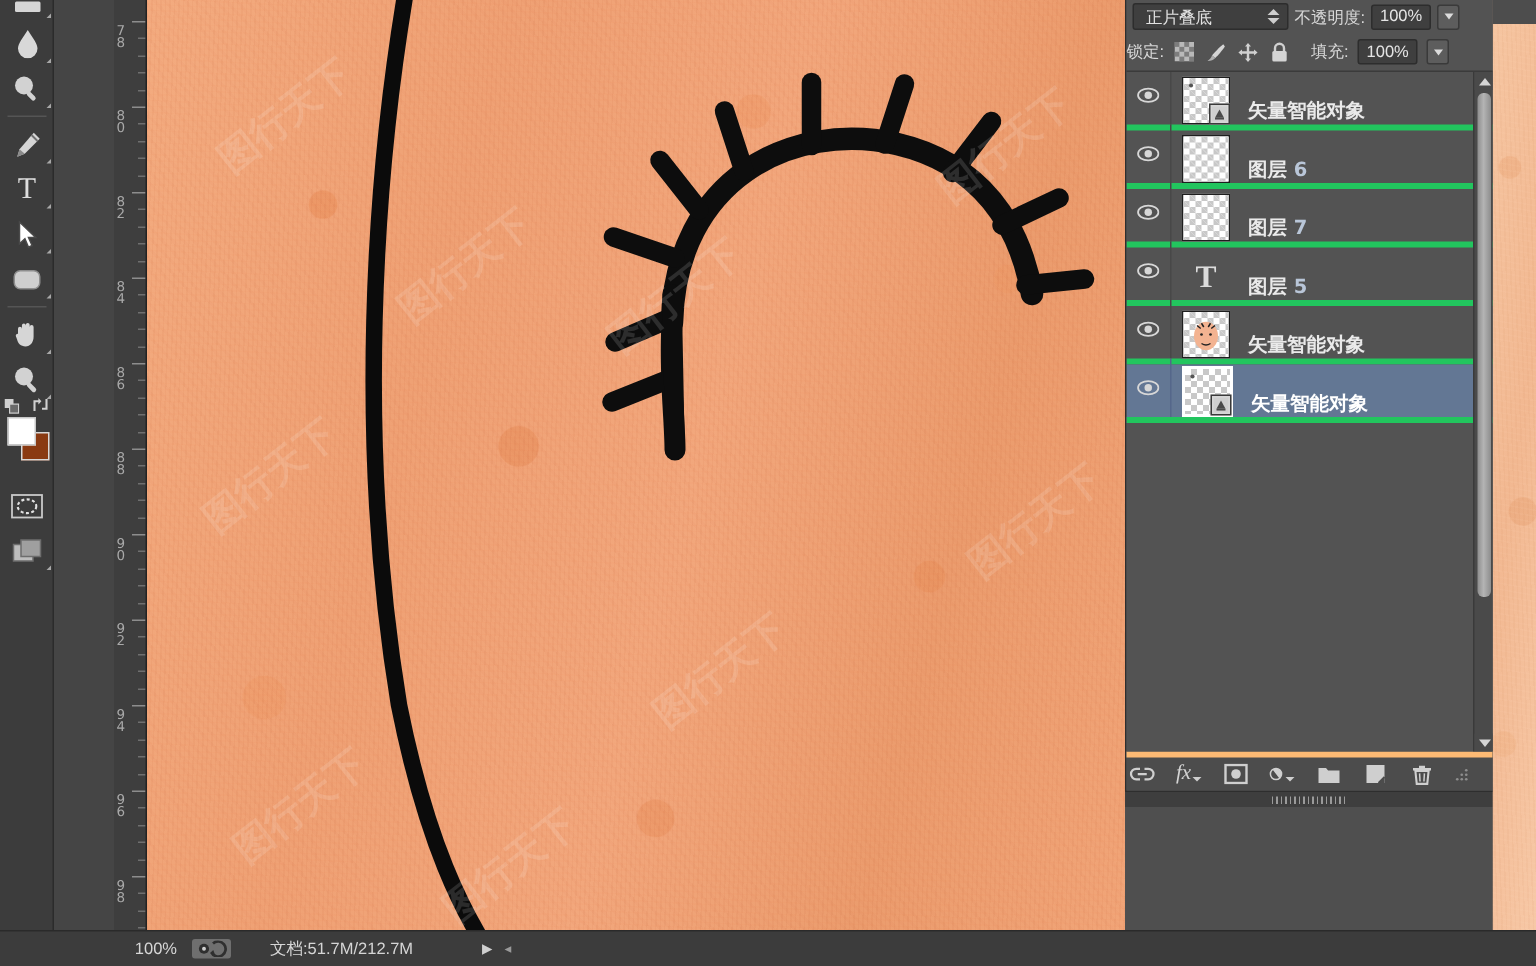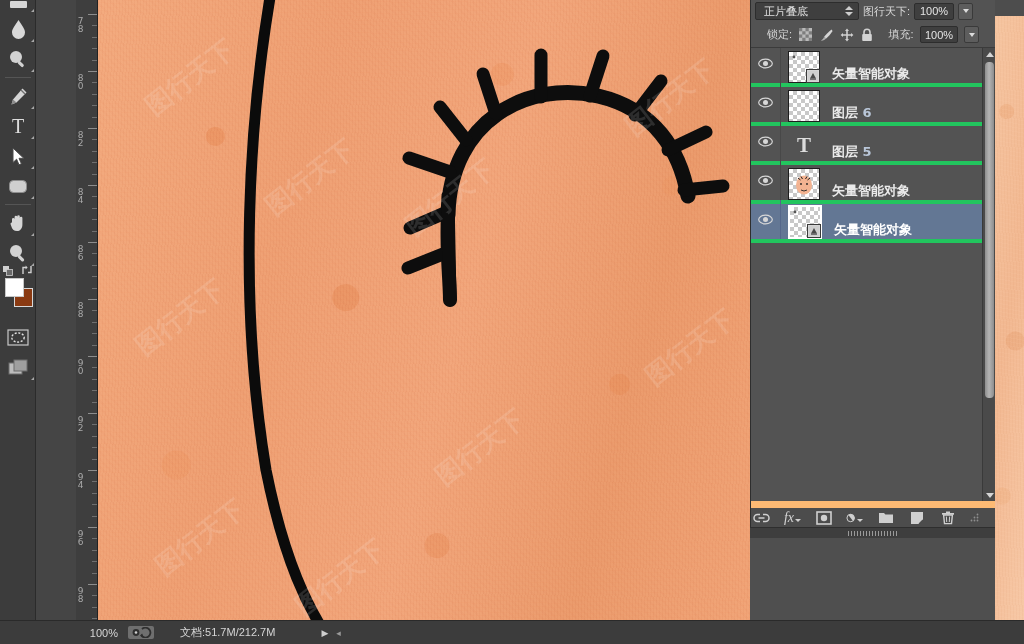--- a/index.html
+++ b/index.html
@@ -144,21 +144,21 @@
     color:#e4e4e4;font-size:11px;display:flex;align-items:center;justify-content:center;cursor:text;
   }
   .stepbtn{
     width:15px;height:17px;background:#5d5d5d;border:1px solid #3a3a3a;border-radius:2px;
     display:flex;align-items:center;justify-content:center;cursor:pointer;
   }
   .stepbtn .caret-dn{border-left-width:3px;border-right-width:3px;border-top-width:4px;border-top-color:#dcdcdc;}
 
   
   #lockrow{
-    height:26px;display:flex;align-items:center;padding:0 16px;gap:6px;background:#535353;
+    height:26px;display:flex;align-items:center;padding:0 0;gap:6px;background:#535353;
     border-bottom:1px solid #3b3b3b;
   }
   .lockicon{width:15px;height:15px;display:flex;align-items:center;justify-content:center;cursor:pointer;}
 
   
   #layerlist{
     flex:1;position:relative;overflow:hidden;background:#535353;
   }
   .layerrow{
     position:relative;height:39px;display:flex;align-items:flex-end;
@@ -204,21 +204,21 @@
     border-left:1px solid #3a3a3a;
   }
   .arrowbox{width:13px;height:12px;display:flex;align-items:center;justify-content:center;background:#4a4a4a;cursor:pointer;}
   #vthumb{
     position:absolute;left:2px;top:14px;width:9px;height:336px;border-radius:4px;
     background:linear-gradient(90deg,#8e8e8e,#b4b4b4 45%,#8d8d8d);cursor:pointer;
   }
 
   
   #panelbar{
-    height:26px;background:#4c4c4c;border-top:7px solid #fdba74;
+    height:26px;background:#4c4c4c;border-top:4px solid #fdba74;
     display:flex;align-items:center;justify-content:flex-end;gap:14px;padding-right:12px;
   }
   .pbicon{width:17px;height:17px;display:flex;align-items:center;justify-content:center;cursor:pointer;}
   #panelfoot{
     position:absolute;left:750px;top:528px;width:245px;height:10px;background:#3e3e3e;
     display:flex;align-items:center;justify-content:center;
   }
   #panelfoot .g{width:50px;height:5px;
     background-image:repeating-linear-gradient(90deg,#9a9a9a 0 1px,transparent 1px 3px);}
   #panelbelow{position:absolute;left:750px;top:538px;width:245px;height:82px;background:#4f4f4f;}
@@ -497,21 +497,21 @@
   <div id="panel">
 
     <div id="blendrow">
       <div id="blend-select">
         <span>正片叠底</span>
         <span class="updn">
           <span class="caret-up"></span>
             <span class="caret-dn"></span>
         </span>
       </div>
-      <span class="lbl">图行天下:</span>
+      <span class="lbl">不透明度:</span>
       <div class="numfield" style="width:40px;">100%</div>
       <div class="stepbtn">
           <span class="caret-dn"></span>
         </div>
     </div>
 
     <div id="lockrow">
       <span class="lbl">锁定:</span>
       <span class="lockicon">
         <svg width="13" height="13" viewBox="0 0 13 13">
@@ -588,20 +588,32 @@
           </div>
           <div class="lname">图层 <span class="num">6</span></div>
         </div>
         <div class="layerrow">
           <div class="eye">
             <svg width="15" height="11" viewBox="0 0 15 11">
               <ellipse cx="7.5" cy="5.5" rx="6.8" ry="4.4" fill="none" stroke="#d7d7d7" stroke-width="1.2"></ellipse>
               <circle cx="7.5" cy="5.5" r="2.5" fill="#d7d7d7"></circle>
             </svg>
           </div>
+          <div class="thumb">
+            <div class="checker"></div>
+          </div>
+          <div class="lname">图层 <span class="num">7</span></div>
+        </div>
+        <div class="layerrow">
+          <div class="eye">
+            <svg width="15" height="11" viewBox="0 0 15 11">
+              <ellipse cx="7.5" cy="5.5" rx="6.8" ry="4.4" fill="none" stroke="#d7d7d7" stroke-width="1.2"></ellipse>
+              <circle cx="7.5" cy="5.5" r="2.5" fill="#d7d7d7"></circle>
+            </svg>
+          </div>
           <div class="typeT">T</div>
           <div class="lname">图层 <span class="num">5</span></div>
         </div>
         <div class="layerrow">
           <div class="eye">
             <svg width="15" height="11" viewBox="0 0 15 11">
               <ellipse cx="7.5" cy="5.5" rx="6.8" ry="4.4" fill="none" stroke="#d7d7d7" stroke-width="1.2"></ellipse>
               <circle cx="7.5" cy="5.5" r="2.5" fill="#d7d7d7"></circle>
             </svg>
           </div>

